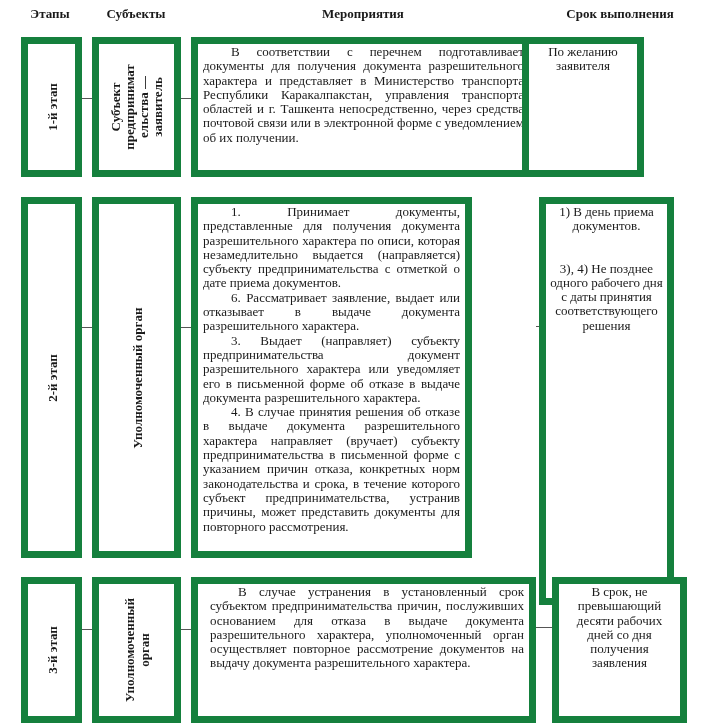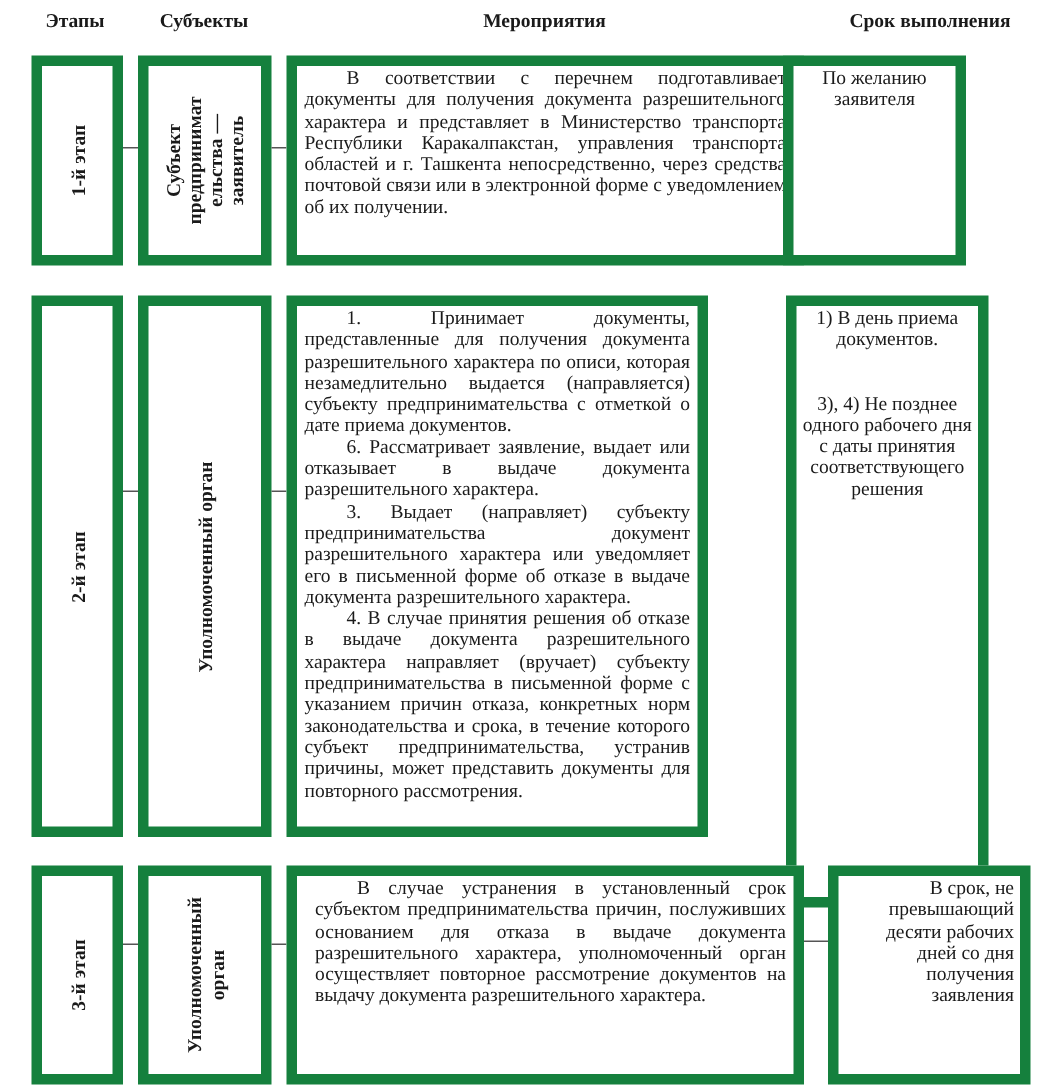--- a/index.html
+++ b/index.html
@@ -53,35 +53,35 @@
   <div class="vtext">Уполномоченный орган</div>
 </div>
 <div class="conn" style="left:181px;top:327px;width:10px;"></div>
 <div class="box act" style="left:191px;top:197px;width:281px;height:361px;">
   <p>1. Принимает документы, представленные для получения документа разрешительного характера по описи, которая незамедлительно выдается (направляется) субъекту предпринимательства с отметкой о дате приема документов.</p>
   <p>6. Рассматривает заявление, выдает или отказывает в выдаче документа разрешительного характера.</p>
   <p>3. Выдает (направляет) субъекту предпринимательства документ разрешительного характера или уведомляет его в письменной форме об отказе в выдаче документа разрешительного характера.</p>
   <p>4. В случае принятия решения об отказе в выдаче документа разрешительного характера направляет (вручает) субъекту предпринимательства в письменной форме с указанием причин отказа, конкретных норм законодательства и срока, в течение которого субъект предпринимательства, устранив причины, может представить документы для повторного рассмотрения.</p>
 </div>
 <div class="conn" style="left:536px;top:326px;width:16px;"></div>
-<div class="box term" style="left:524px;top:197px;width:135px;height:408px;">
+<div class="box term" style="left:539px;top:197px;width:135px;height:408px;">
   <p>1) В день приема документов.</p>
   <p>3), 4) Не позднее одного рабочего дня с даты принятия соответствующего решения</p>
 </div>
 
 <div class="box" style="left:21px;top:577px;width:61px;height:146px;">
   <div class="vtext">3-й этап</div>
 </div>
 <div class="conn" style="left:82px;top:629px;width:10px;"></div>
 <div class="box" style="left:92px;top:577px;width:89px;height:146px;">
   <div class="vtext">
     <div>Уполномоченный</div>
     <div>орган</div>
   </div>
 </div>
 <div class="conn" style="left:181px;top:629px;width:10px;"></div>
 <div class="box act" style="left:191px;top:577px;width:345px;height:146px;padding-left:12px;">
   <p>В случае устранения в установленный срок субъектом предпринимательства причин, послуживших основанием для отказа в выдаче документа разрешительного характера, уполномоченный орган осуществляет повторное рассмотрение документов на выдачу документа разрешительного характера.</p>
 </div>
 <div class="conn" style="left:536px;top:627px;width:16px;"></div>
-<div class="box term" style="left:552px;top:577px;width:135px;height:146px;text-align:right;">
+<div class="box term" style="left:552px;top:577px;width:135px;height:146px;">
   <p>В срок, не превышающий десяти рабочих дней со дня получения заявления</p>
 </div>
 
 </body></html>

